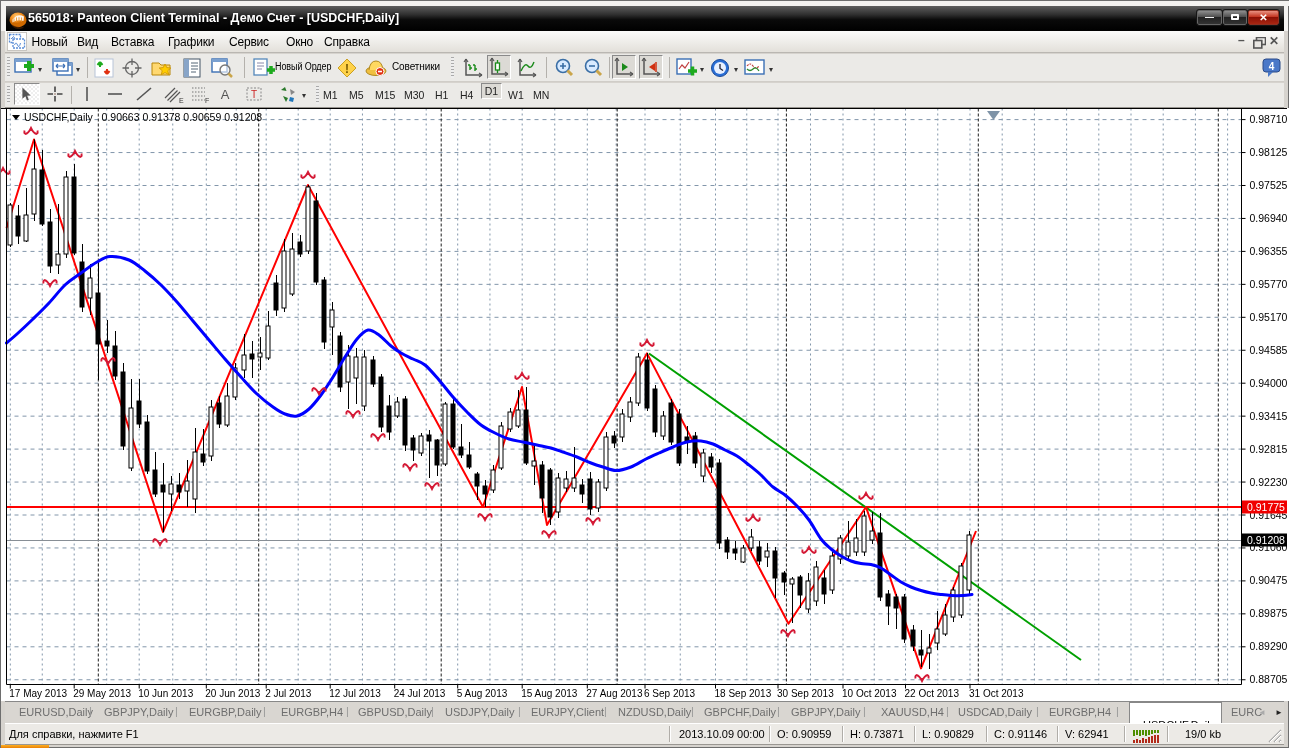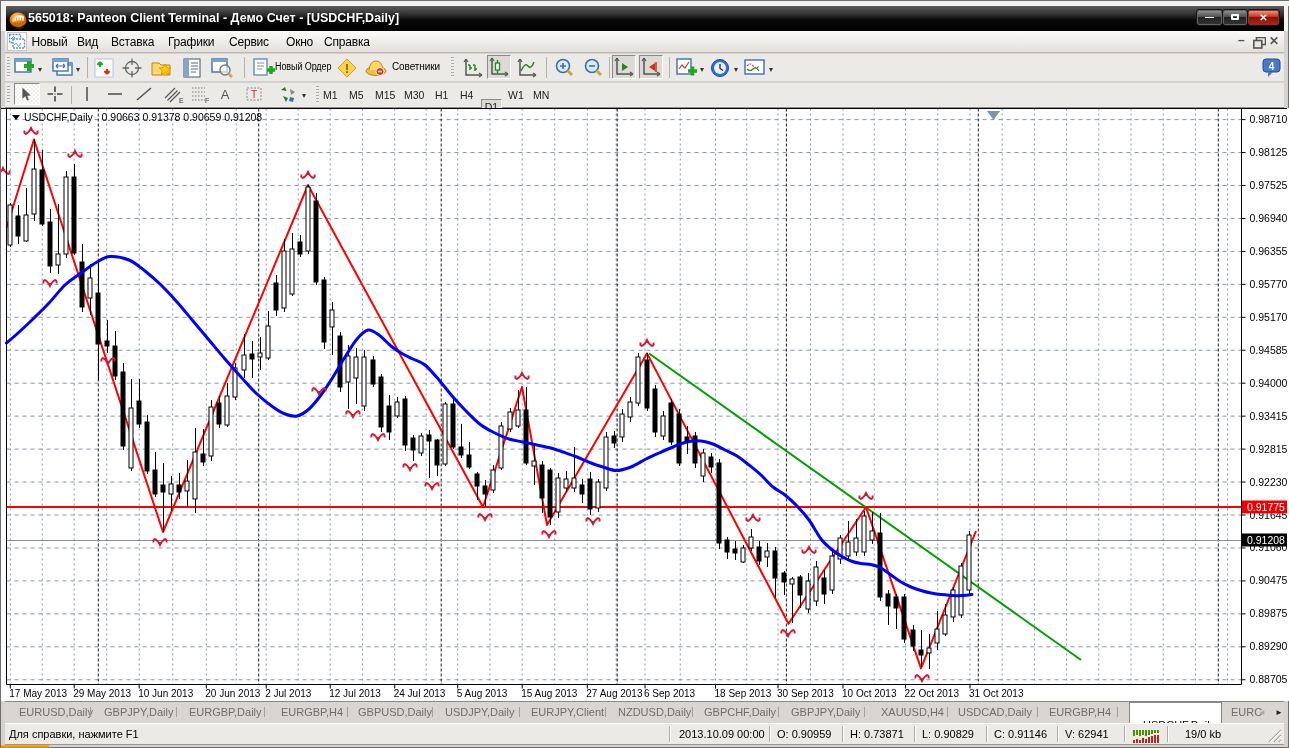--- a/index.html
+++ b/index.html
@@ -301,21 +301,21 @@
         </svg>
       </div>
       <span class="dda" style="position:absolute;left:301px;top:8px">▾</span>
  <div class="grip" style="left:315px;top:3px;bottom:3px"></div>
  <span class="tftxt" style="left:322px">M1</span>
  <span class="tftxt" style="left:348px">M5</span>
  <span class="tftxt" style="left:374px">M15</span>
  <span class="tftxt" style="left:403px">M30</span>
  <span class="tftxt" style="left:434px">H1</span>
  <span class="tftxt" style="left:459px">H4</span>
- <div class="tbtn press" style="left:480px;top:16px;width:21px;height:16px">
+ <div class="tbtn press" style="left:480px;top:0px;width:21px;height:16px">
         <span style="font-size:10.5px;color:#222">D1</span>
       </div>
  <span class="tftxt" style="left:507px">W1</span>
  <span class="tftxt" style="left:532px">MN</span>
 </div>
 <svg id="chart" viewBox="0 107 1289 593">
       <rect x="0" y="107" width="1286" height="593" fill="#ffffff"></rect>
       <line x1="5.5" y1="118.6" x2="1240.5" y2="118.6" stroke="#8296aa" stroke-width="1" stroke-dasharray="4,4"></line>
       <line x1="1240.5" y1="118.6" x2="1244.5" y2="118.6" stroke="#000" stroke-width="1"></line>
       <text x="1248.5" y="122.1" font-size="10.5" fill="#000">0.98710</text>

